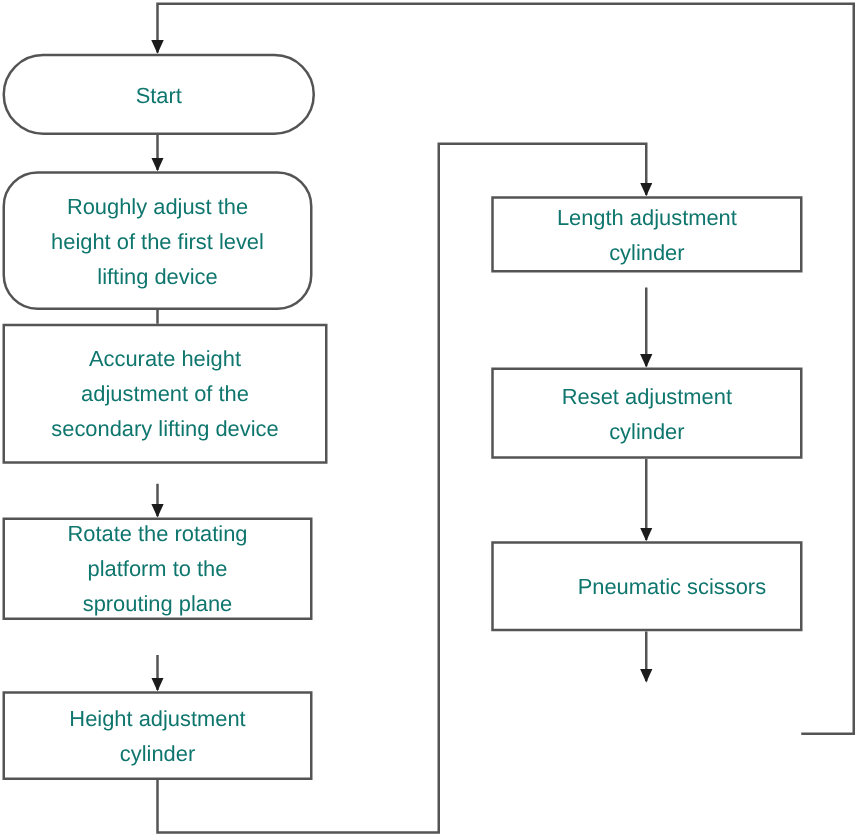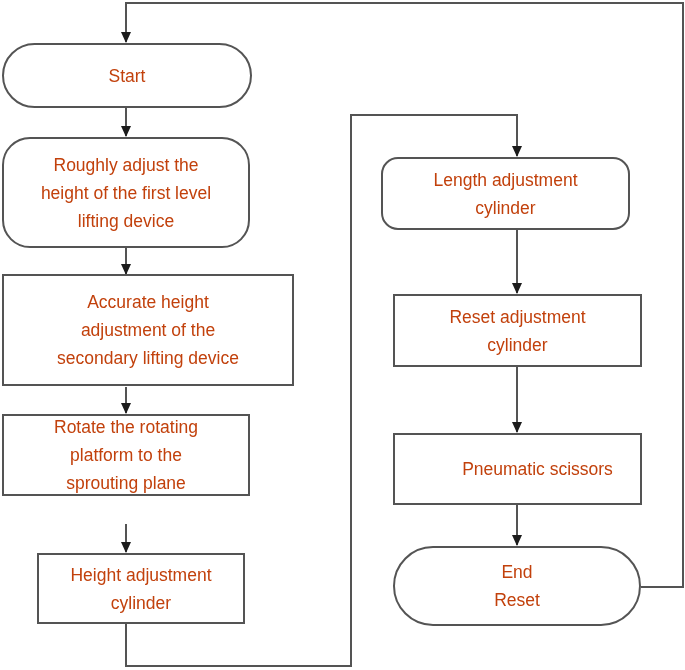--- a/index.html
+++ b/index.html
@@ -24,35 +24,35 @@
   }
   .node {
     position: absolute;
     box-sizing: border-box;
     display: flex;
     align-items: center;
     justify-content: center;
     text-align: center;
     border: 2px solid #545454;
     background: #ffffff;
-    color: #c2410c;
+    color: #0f766e;
     font-size: 17.5px;
     line-height: 1.6;
     white-space: pre-line;
     z-index: 2;
   }
   .terminator { border-radius: 999px; }
 
   
   #n-start        { left: 2px;   top: 43px;  width: 250px; height: 65px;  }
   #n-rough        { left: 2px;   top: 137px; width: 248px; height: 111px; border-radius: 28px; }
-  #n-accurate     { left: 2px;   top: 274px; width: 292px; height: 112px; }
+  #n-accurate     { left: 2px;   top: 259px; width: 260px; height: 112px; }
   #n-rotate       { left: 2px;   top: 414px; width: 248px; height: 82px; }
-  #n-heightcyl    { left: 2px;   top: 553px; width: 208px; height: 71px; margin-left: 35px;  }
-  #n-lengthcyl    { left: 381px; top: 157px; width: 249px; height: 73px; border-radius: 17px;  }
+  #n-heightcyl    { left: 2px;   top: 553px; width: 248px; height: 71px;  }
+  #n-lengthcyl    { left: 393px; top: 157px; width: 249px; height: 61px;  }
   #n-anglecyl     { left: 393px; top: 294px; width: 249px; height: 73px;  }
   #n-pneumatic    { left: 393px; top: 433px; width: 249px; height: 72px; padding-left: 40px;  }
   #n-end          { left: 393px; top: 546px; width: 248px; height: 80px;  }
 
   .edge {
     stroke: #545454;
     stroke-width: 2;
     fill: none;
   }
 </style>
@@ -113,18 +113,14 @@
 
   <div id="n-anglecyl" class="node">
     <span>Reset adjustment
 cylinder</span>
   </div>
 
   <div id="n-pneumatic" class="node">
     <span>Pneumatic scissors</span>
   </div>
 
-  <div id="n-end" class="node terminator">
-    <span>End
-Reset</span>
-  </div>
 
 </div>
 
 </body></html>

